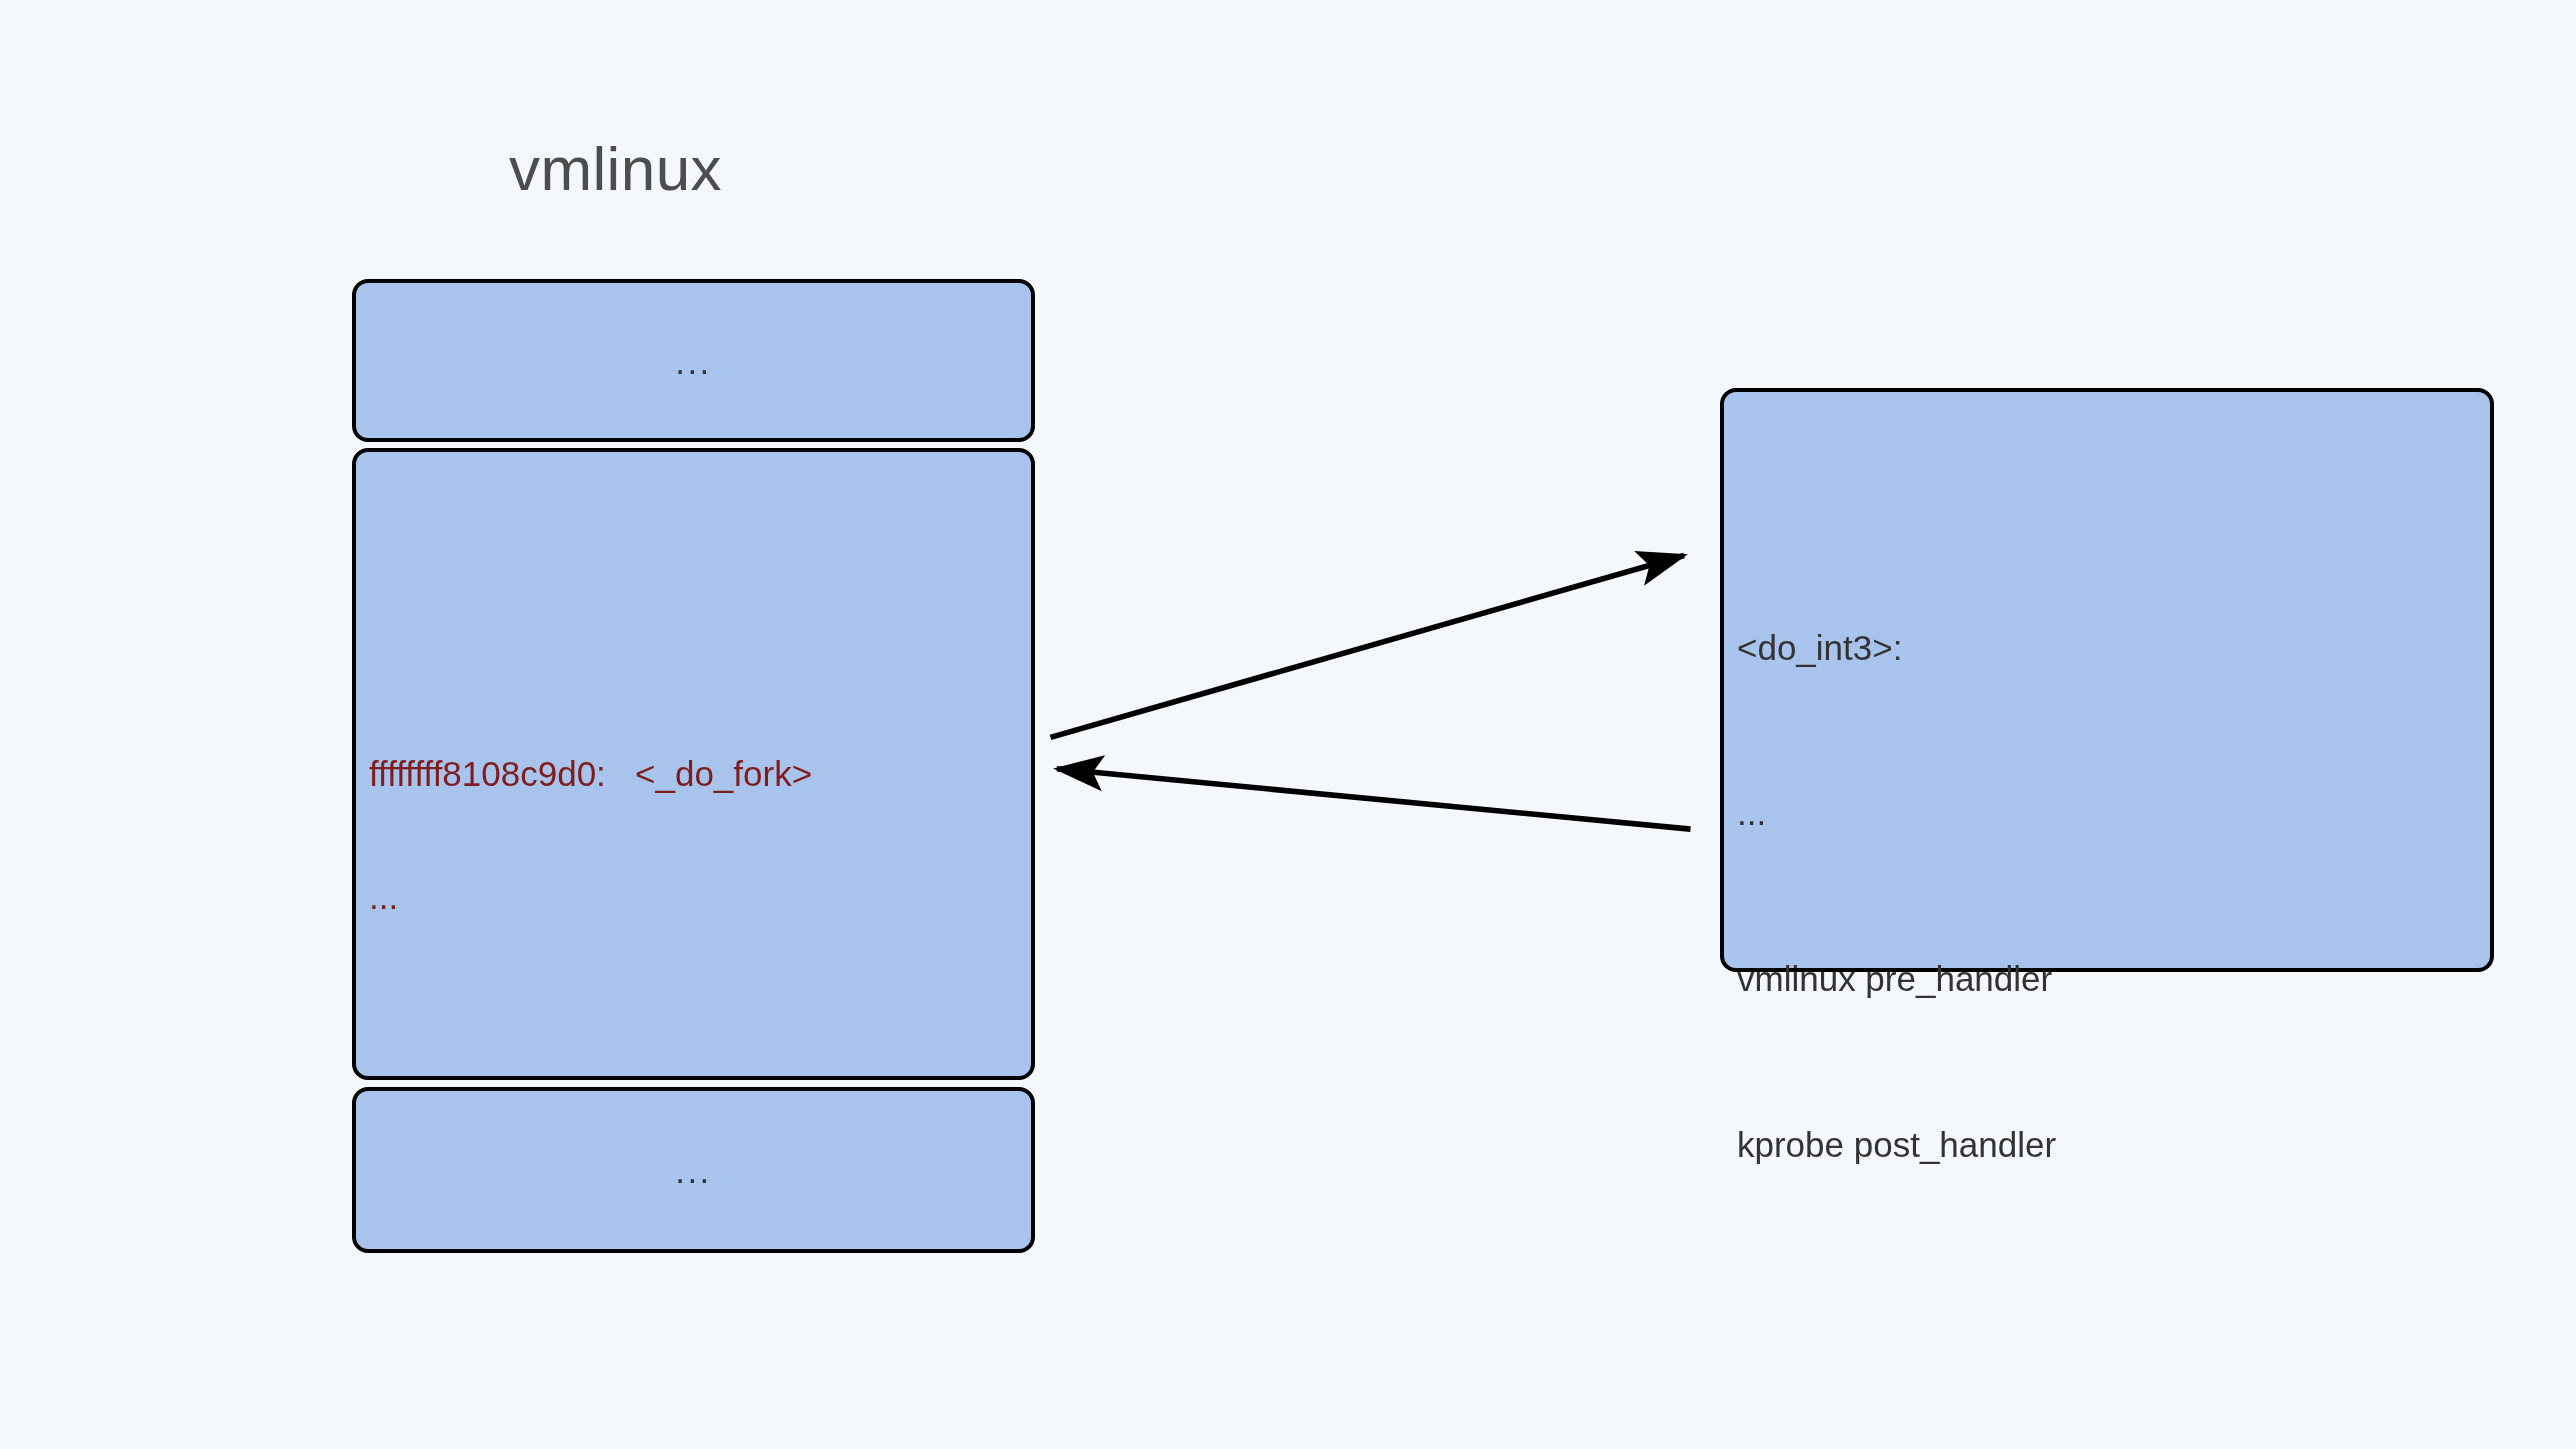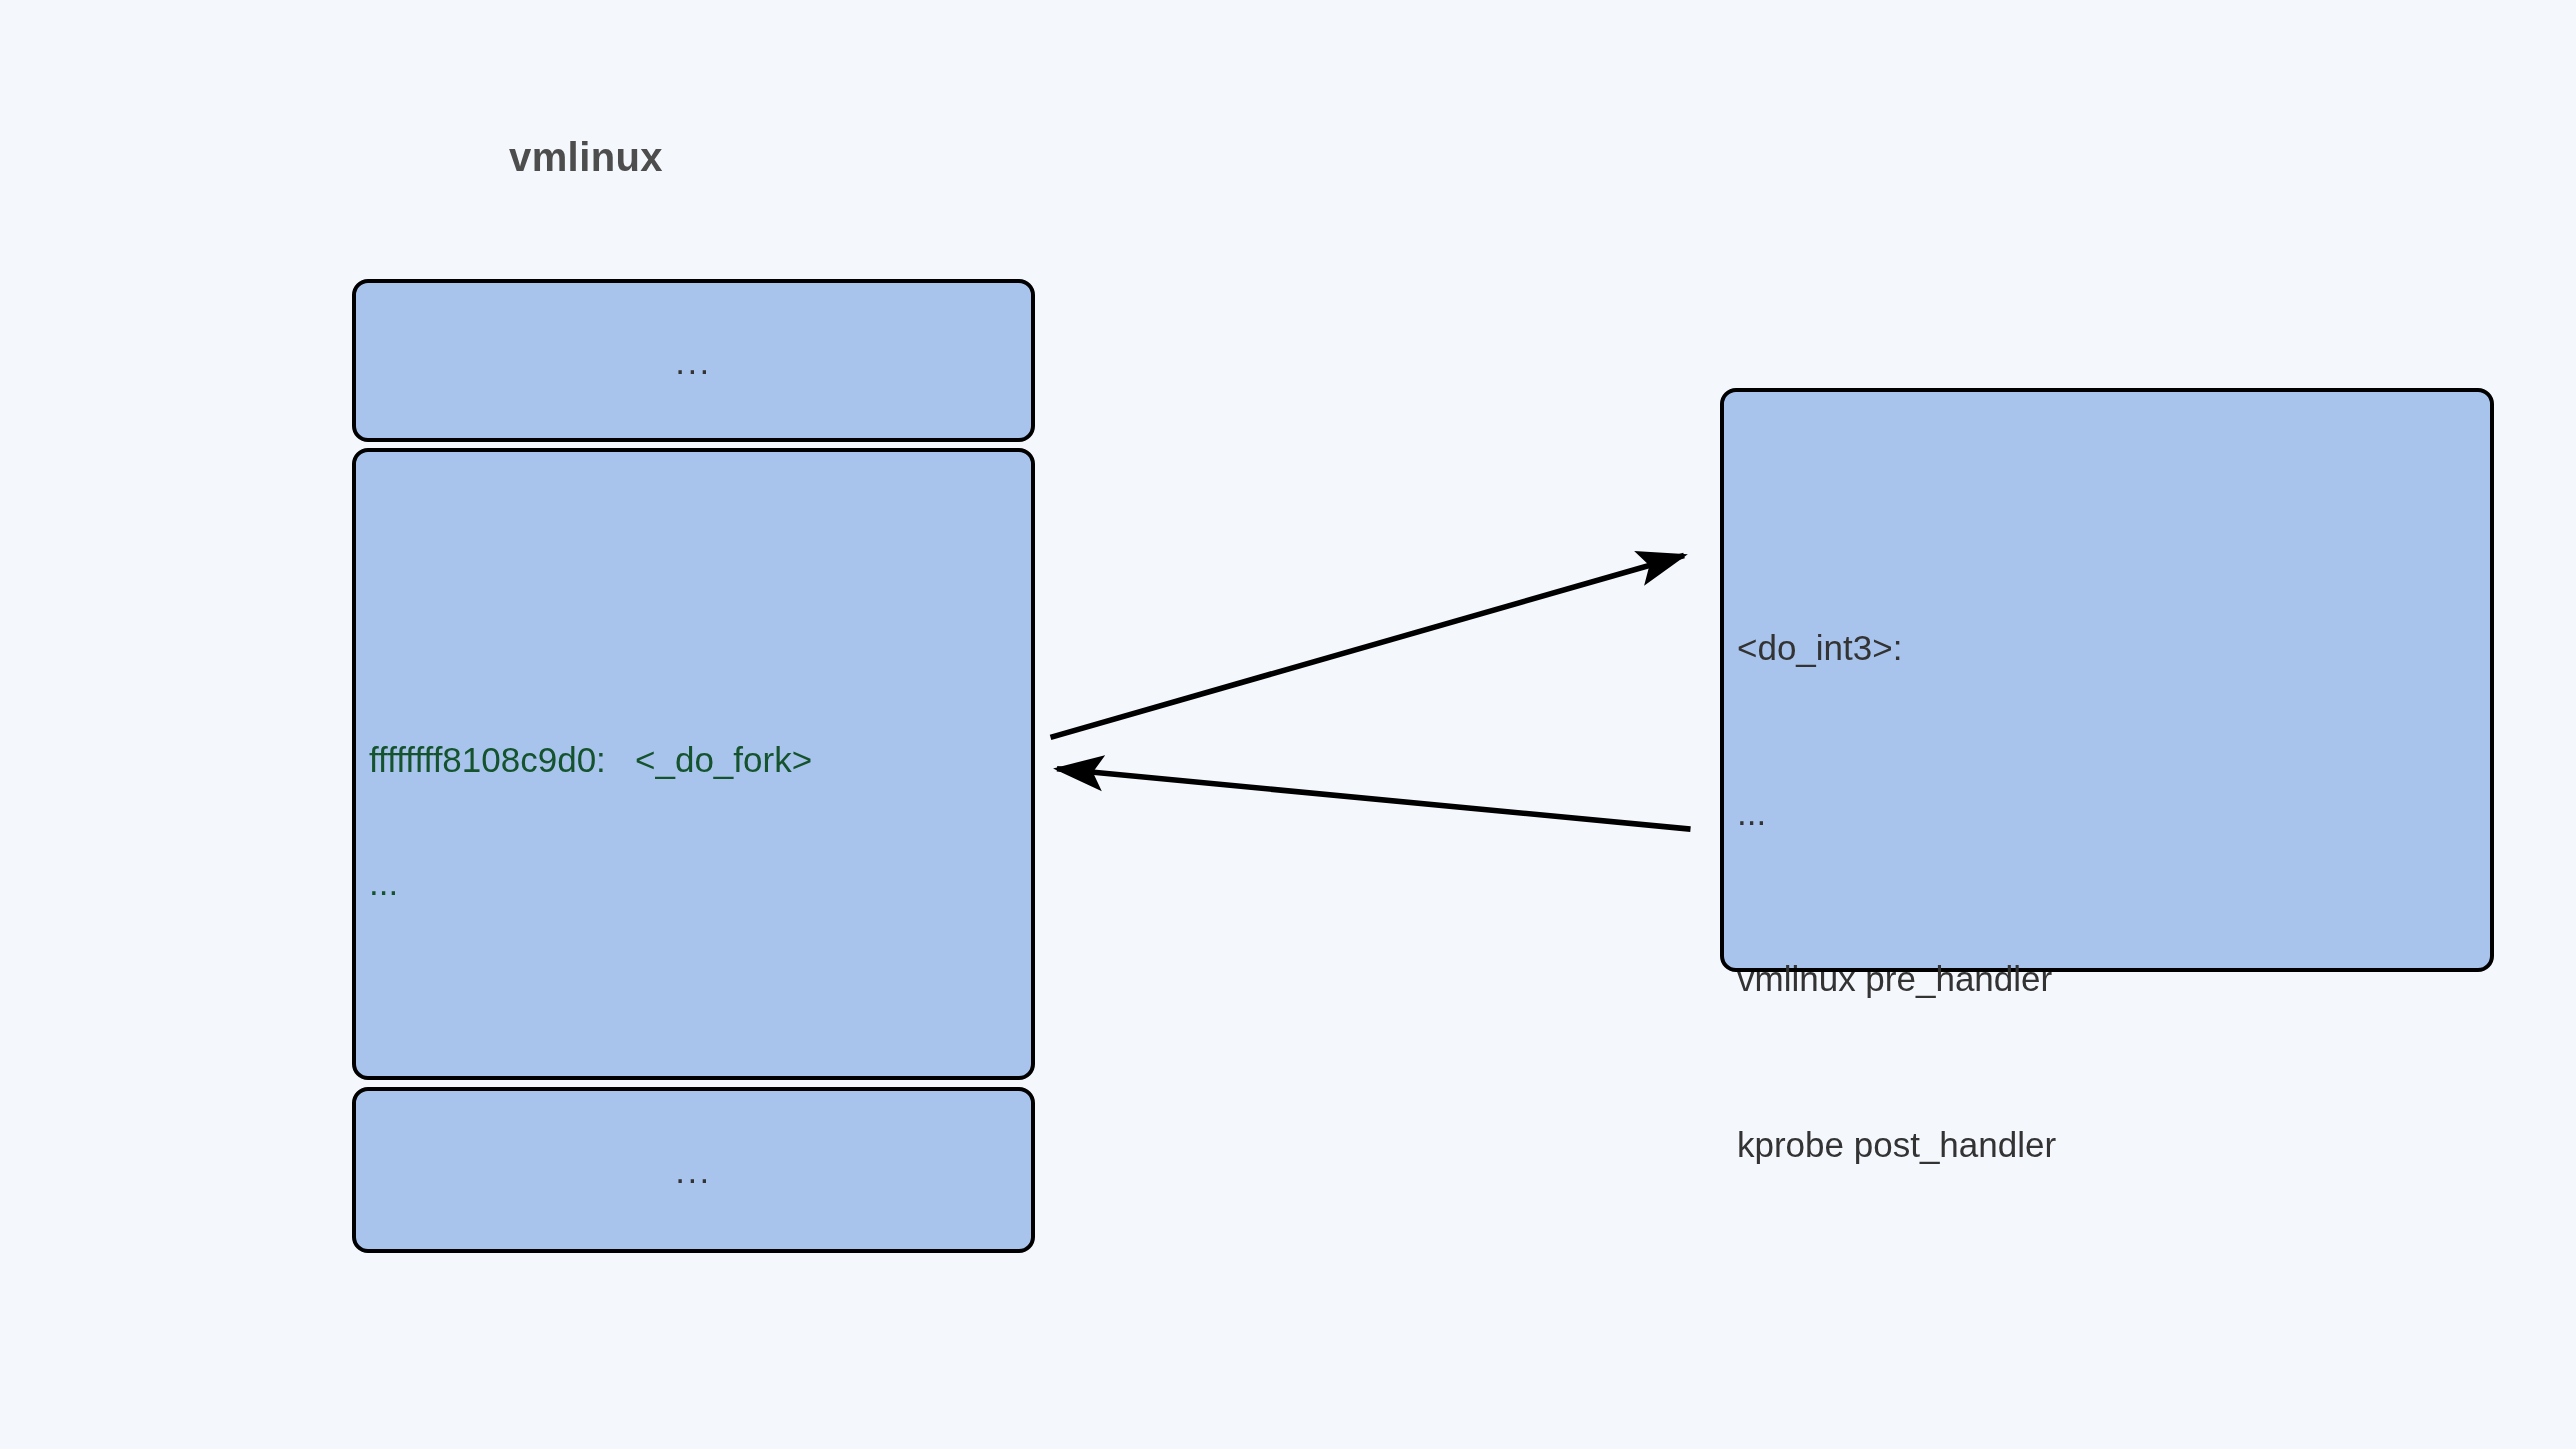--- a/index.html
+++ b/index.html
@@ -19,22 +19,22 @@
     width: 2576px;
     height: 1449px;
     background: #f4f7fc;
   }
 
   
   .diagram-title {
     position: absolute;
     left: 509px;
     top: 135px;
-    font-size: 40px;
-    font-weight: 700;
+    font-size: 62px;
+    font-weight: 400;
     color: #4d4d4d;
     letter-spacing: 0.4px;
     white-space: nowrap;
     line-height: 1.1;
     text-align: right;
   }
 
   
   .box {
     position: absolute;
@@ -82,23 +82,23 @@
     text-align: center;
     font-size: 35px;
     color: #333333;
     line-height: 1;
     letter-spacing: 2.4px;
   }
 
   .code-block {
     position: absolute;
     left: 13px;
-    top: 204px;
+    top: 218px;
     font-size: 35px;
-    color: #14532d;
+    color: #7f1d1d;
     line-height: 1.18;
     white-space: pre;
   }
   .code-line {
     white-space: pre;
   }
 
   .handler-block {
     position: absolute;
     left: 13px;

